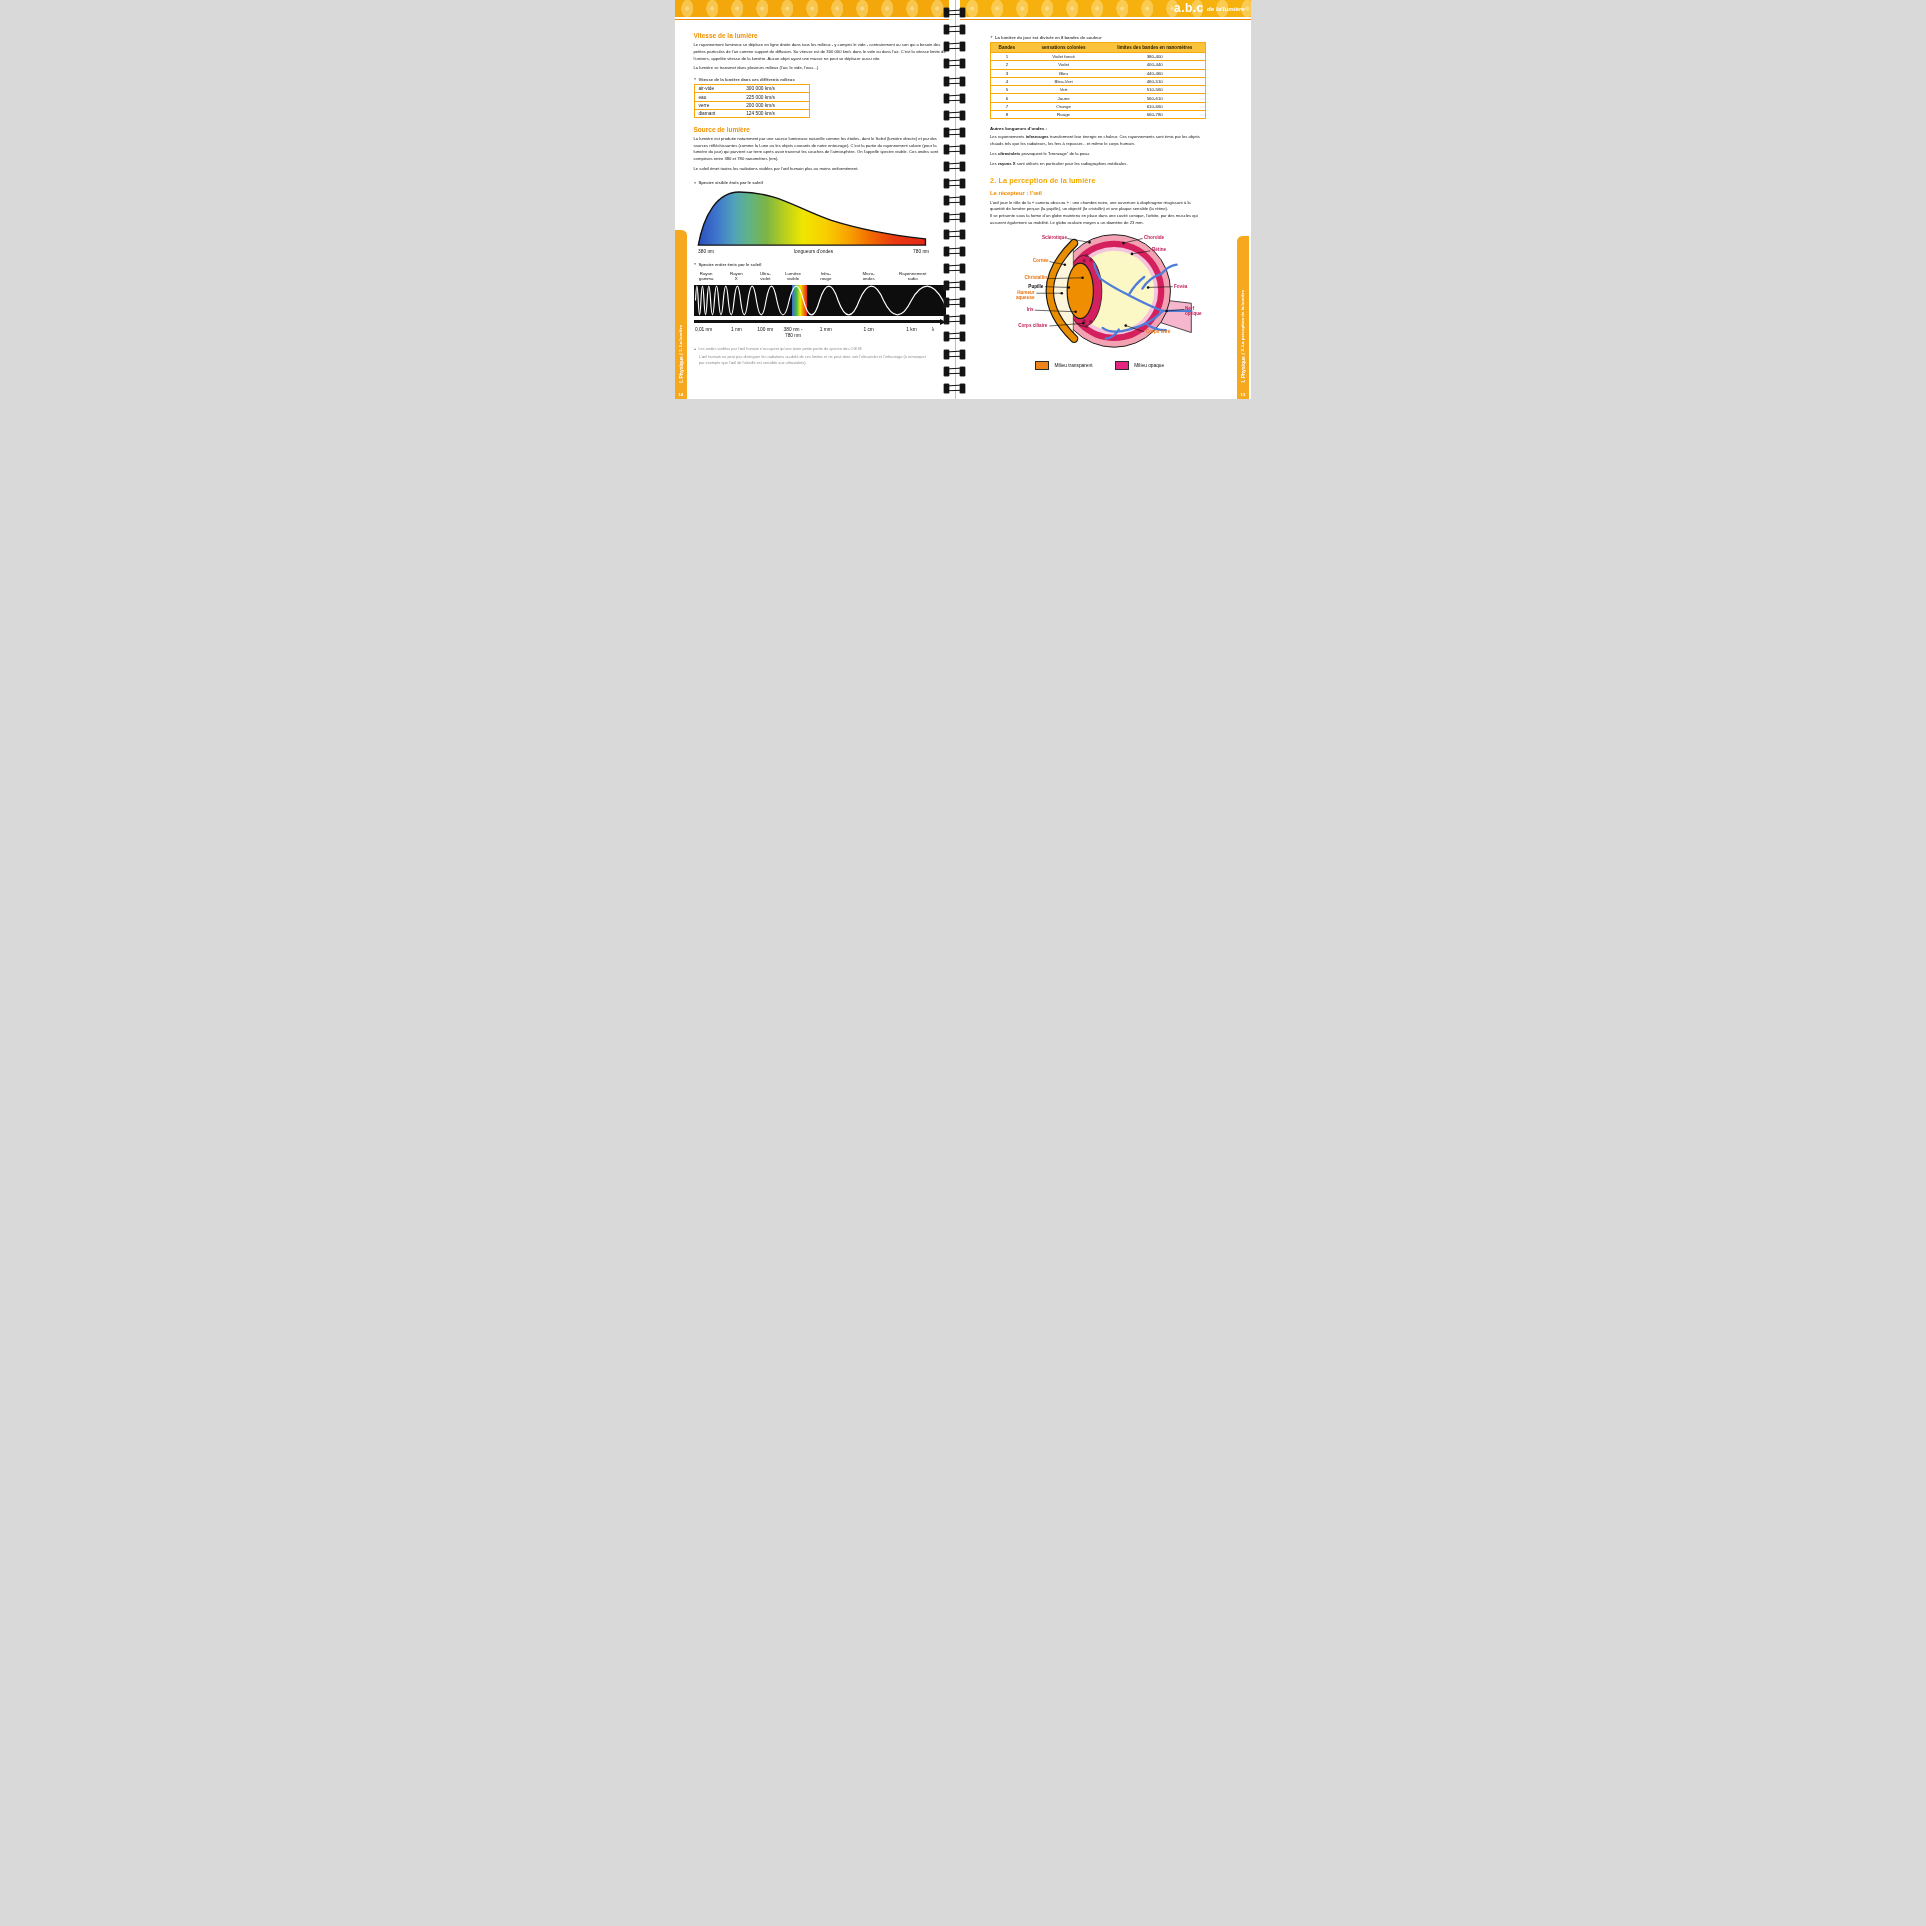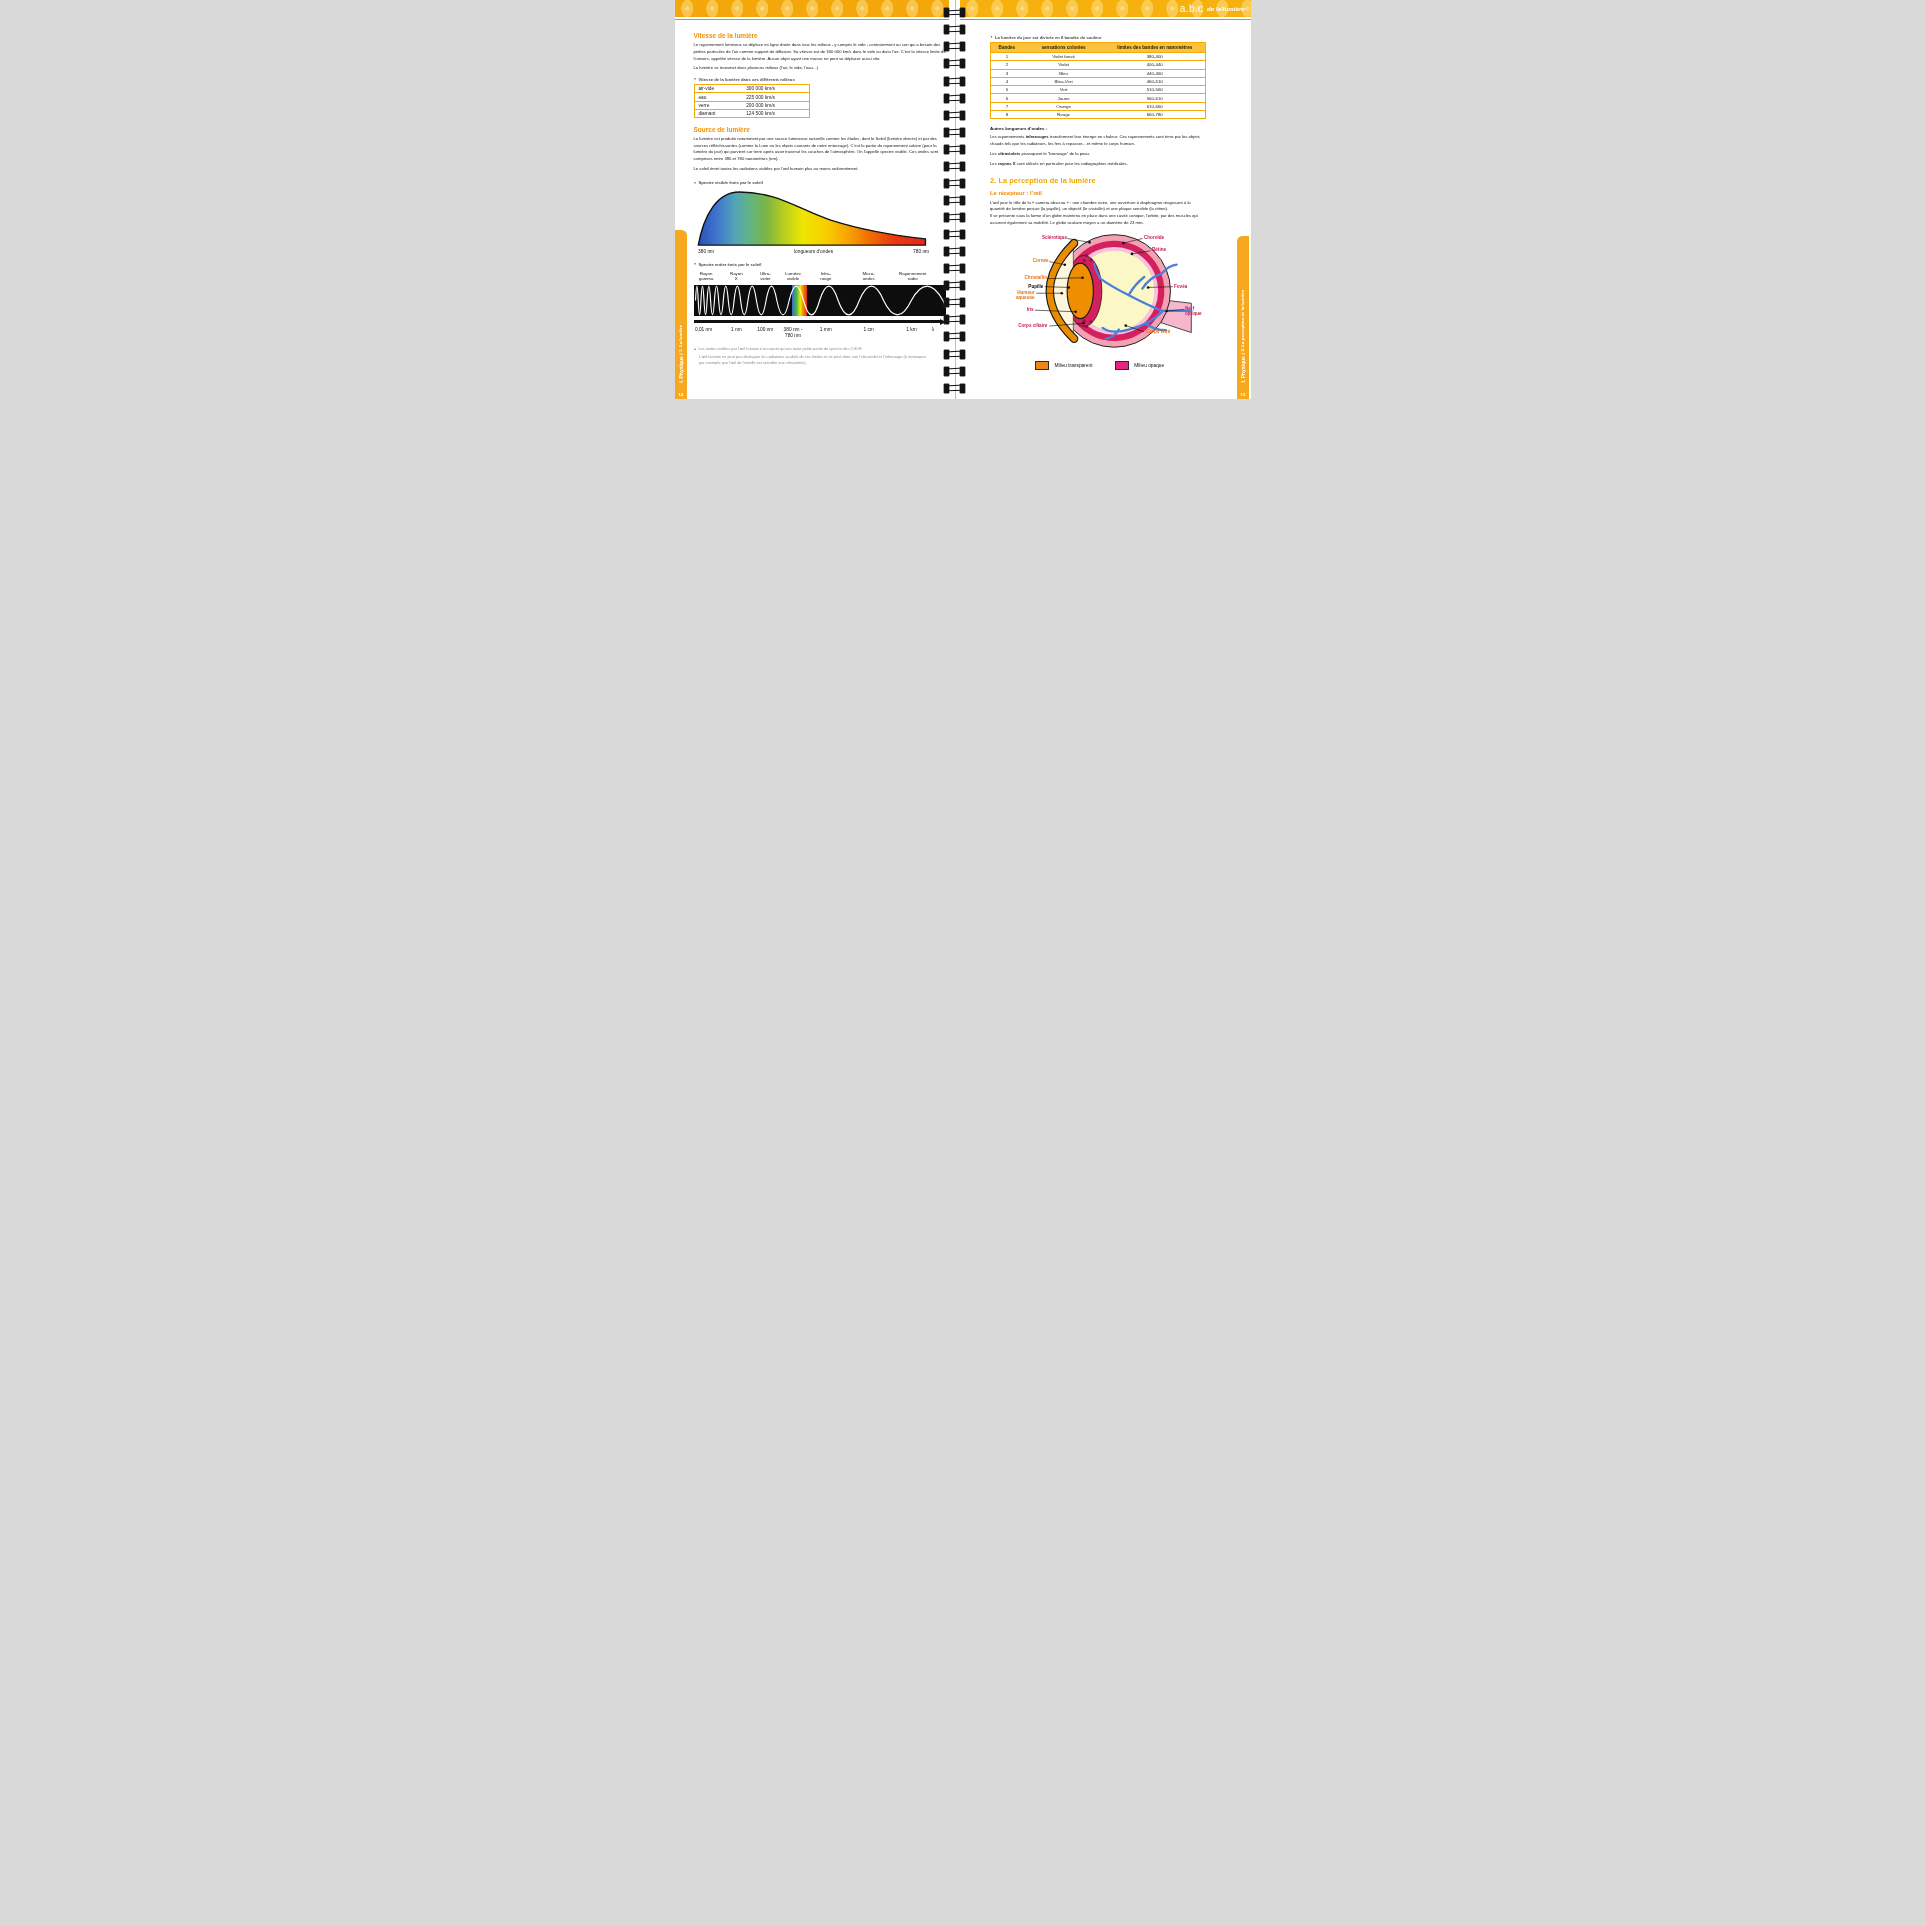--- a/index.html
+++ b/index.html
@@ -9,21 +9,21 @@
   .banner{position:absolute;top:0;height:17px;background:#F3A70A;
     background-image:
       radial-gradient(circle 2.3px at 12.3px 8.5px, rgba(255,255,255,.30) 0 1.9px, rgba(255,255,255,0) 2.3px),
       radial-gradient(ellipse 8px 11.6px at 12.3px 8.5px, rgba(255,235,160,.45) 0 5.8px, rgba(255,235,160,0) 6.2px);
     background-size:25px 17px;background-repeat:repeat-x;}
   .banner.left-part{left:0;width:274px;}
   .banner.right-part{left:285px;right:0;background-color:#F6B10E;display:flex;align-items:center;justify-content:flex-end;padding-right:6.2px;box-sizing:border-box;}
   .banner-rule{position:absolute;top:18.5px;height:1.2px;background:#E8850A;}
   .banner-rule.l{left:0;width:274px}
   .banner-rule.r{left:285px;right:0}
-  .logo-abc{color:#fff;font-size:10px;font-weight:400;letter-spacing:0.4px;line-height:17px;}
+  .logo-abc{color:#fff;font-size:12px;font-weight:700;letter-spacing:0.4px;line-height:17px;}
   .logo-sub{color:#fff;font-size:6.2px;font-weight:700;font-style:italic;margin-left:3.5px;line-height:17px;}
 
   
   .gutter{position:absolute;left:274px;top:0;bottom:0;width:10.8px;background:#fff;}
   .page-split{position:absolute;left:280px;top:0;bottom:0;width:0.8px;background:#bdbdbd;}
   .binding{position:absolute;left:269px;top:0;bottom:0;width:21.6px;}
   .ring{position:absolute;left:0;width:21px;height:6.5px;}
   .ring::before,.ring::after{content:"";position:absolute;top:-1.2px;bottom:-1.2px;width:5px;background:#141414;border-radius:0.8px;box-shadow:0 0 0 0.4px #2a2a2a;}
   .ring::before{left:0}.ring::after{right:0}
   .ring .w{position:absolute;left:1.9px;right:1.9px;top:0.4px;height:1.3px;background:#141414;transform:rotate(-4deg);}

